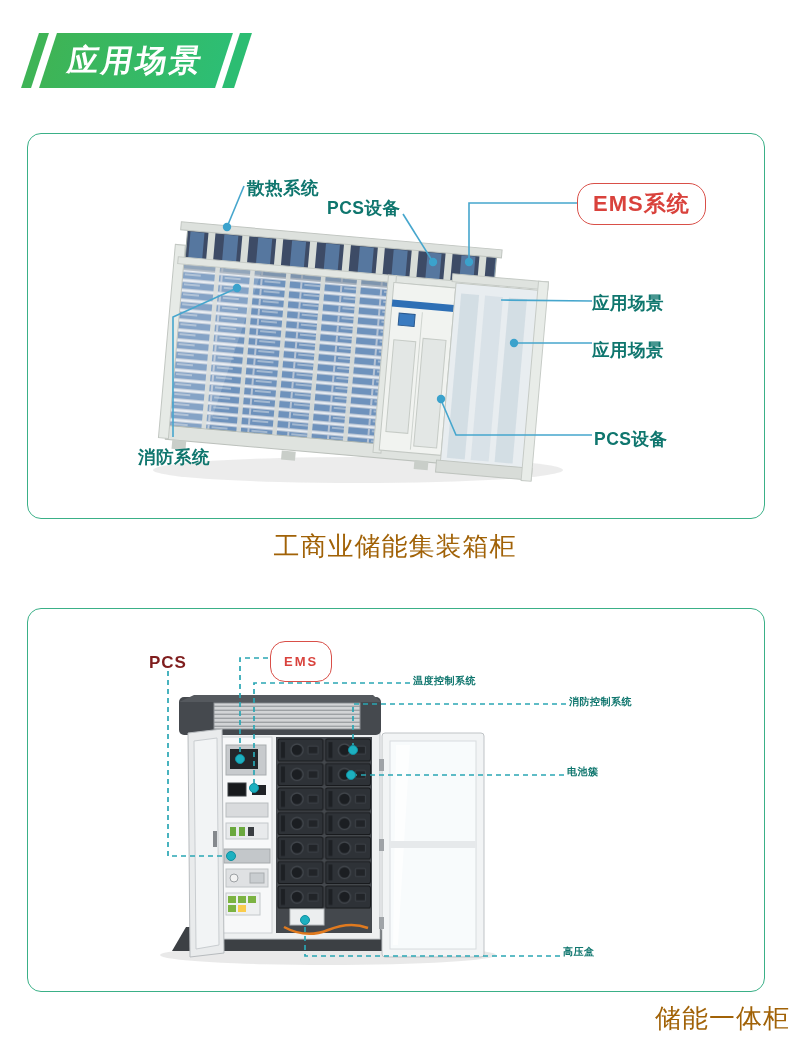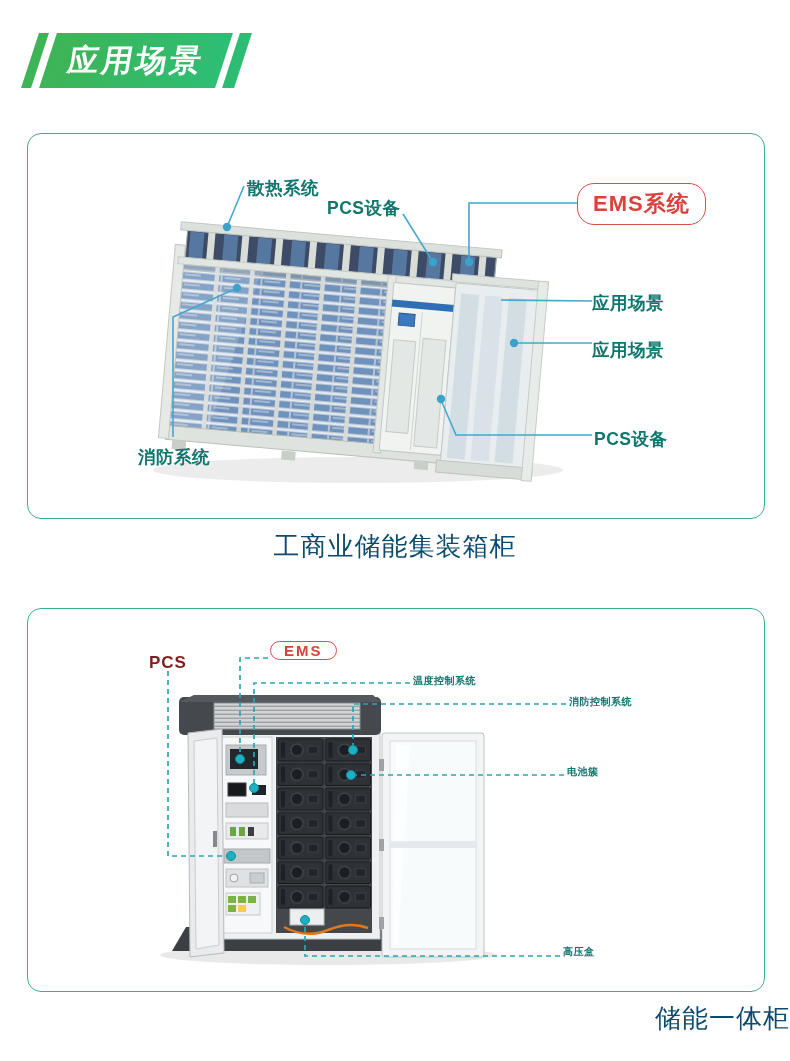--- a/index.html
+++ b/index.html
@@ -17,34 +17,34 @@
   .badge-main .t{color:#ffffff;font-size:31px;font-weight:700;letter-spacing:3px;
       transform:skewX(9deg);white-space:nowrap;}
 
   
   .card{position:absolute;left:27px;width:736px;border:1px solid #3ab087;border-radius:14px;
         background:#ffffff;}
   .card1{top:133px;height:384px;}
   .card2{top:608px;height:382px;}
   .card svg.illu{position:absolute;left:0;top:0;}
 
-  .caption{position:absolute;left:0;width:790px;text-align:center;color:#0c4a6e;
+  .caption{position:absolute;left:0;width:790px;text-align:center;color:#a16207;
       font-size:26px;font-weight:500;letter-spacing:1px;}
   .caption1{top:529px;}
   .caption2{top:1001px;text-align:right;}
 
   
   .lbl{position:absolute;white-space:nowrap;color:#0f766e;font-weight:700;}
   .c1 .lbl{font-size:17.5px;letter-spacing:0.5px;}
   .c2 .lbl{font-size:10px;letter-spacing:0.5px;}
   .lbl.blue{color:#7f1d1d;font-size:17px;letter-spacing:1px;}
   .lbl-box{position:absolute;white-space:nowrap;color:#d9423c;background:#ffffff;
       border:1.6px solid #d94f48;font-weight:700;}
   .c1 .lbl-box{border-radius:17px;padding:5px 15px;font-size:22px;letter-spacing:1px;}
-  .c2 .lbl-box{border-radius:15px;padding:0 13px;font-size:15px;letter-spacing:2px;}
+  .c2 .lbl-box{border-radius:15px;padding:12px 13px;font-size:13px;letter-spacing:2px;}
 </style>
 </head>
 <body>
 
 <div class="page">
 
   <div class="badge-wrap">
     <div class="badge-stripe left"></div>
     <div class="badge-main">
       <span class="t">应用场景</span>

